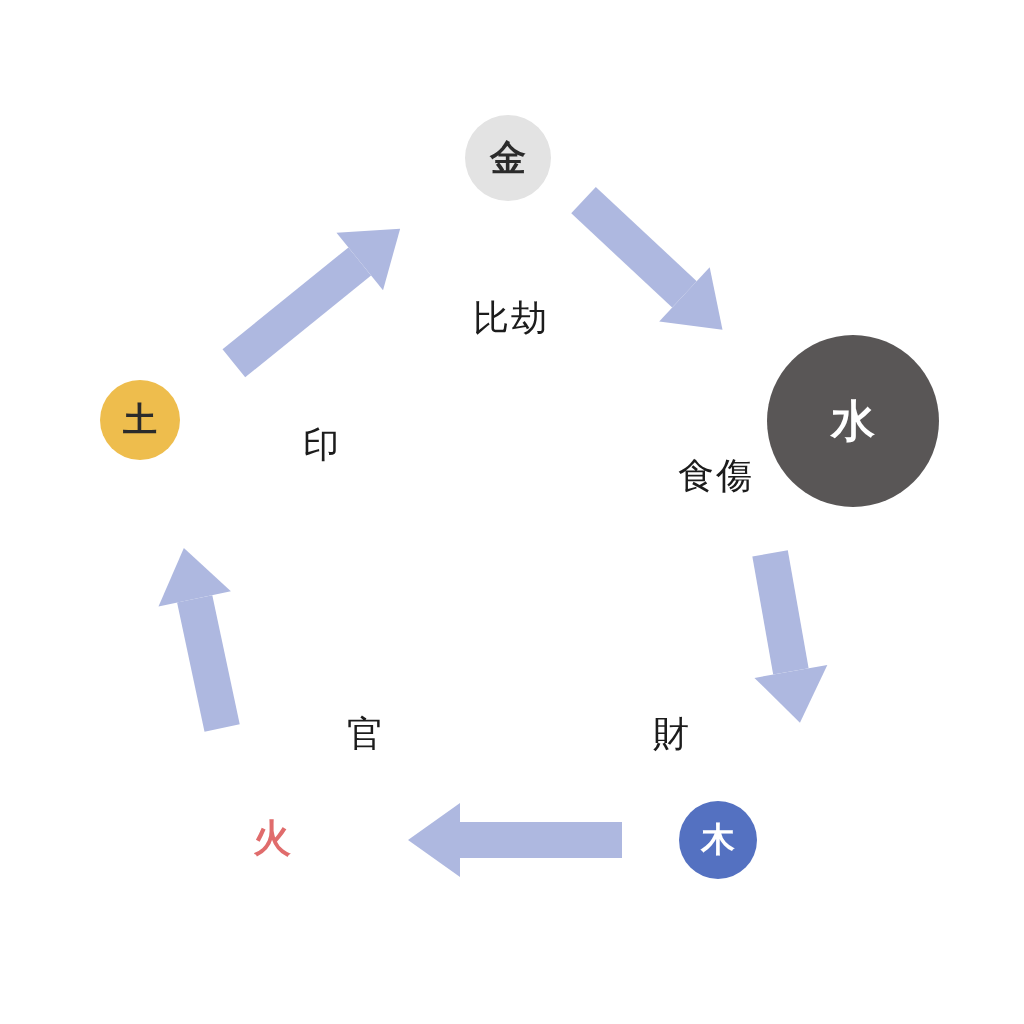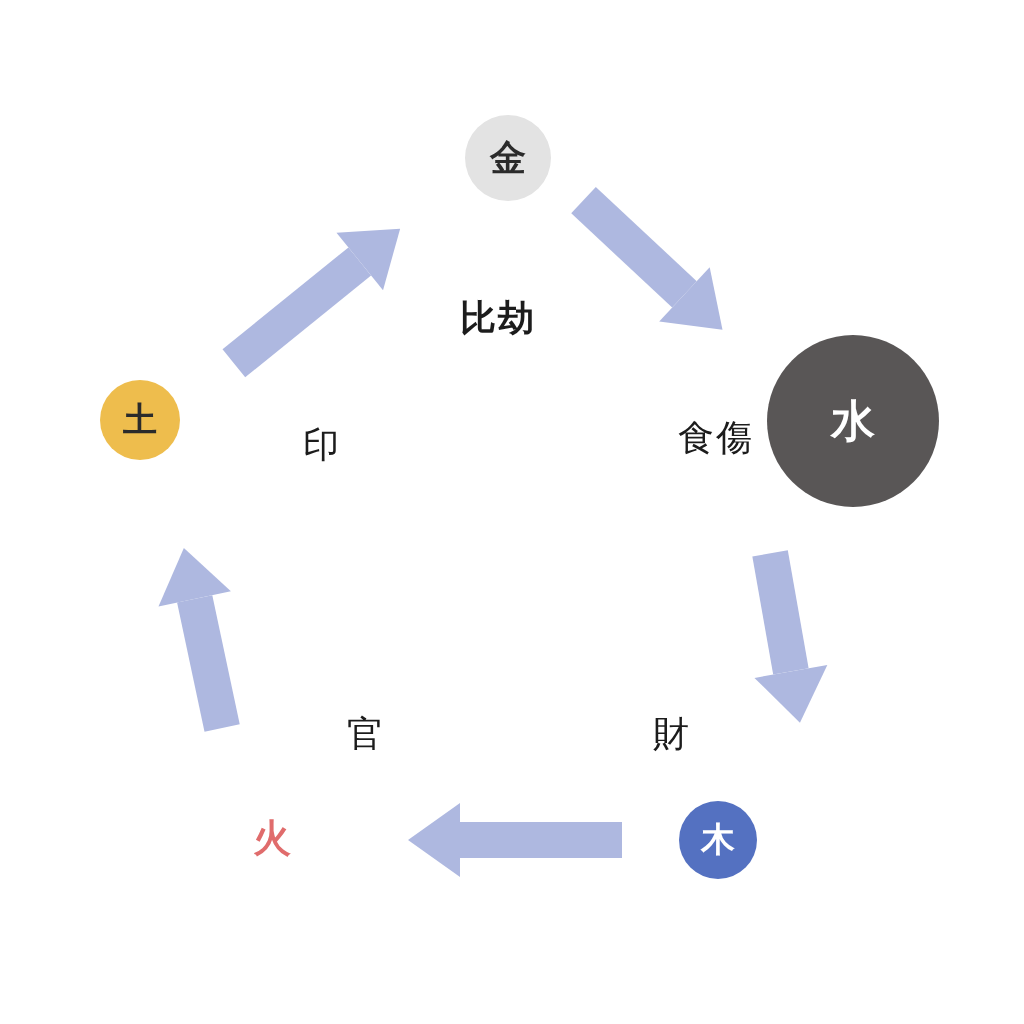--- a/index.html
+++ b/index.html
@@ -36,22 +36,22 @@
     font-weight: bold;
   }
   .rel-label {
     position: absolute;
     transform: translate(-50%, -50%);
     font-size: 36px;
     color: #1c1c1c;
     letter-spacing: 2px;
     white-space: nowrap;
   }
-  .rel-bijie    { left: 498px; top: 318px; font-weight: bold; }
-  .rel-shishang { left: 716px; top: 438px; }
+  .rel-bijie    { left: 511px; top: 318px; }
+  .rel-shishang { left: 716px; top: 476px; }
   .rel-cai      { left: 672px; top: 734px; }
   .rel-guan     { left: 366px; top: 734px; }
   .rel-yin      { left: 322px; top: 445px; }
   .arrow {
     position: absolute;
     height: 74px;
     display: flex;
     align-items: center;
   }
   .arrow-body {

